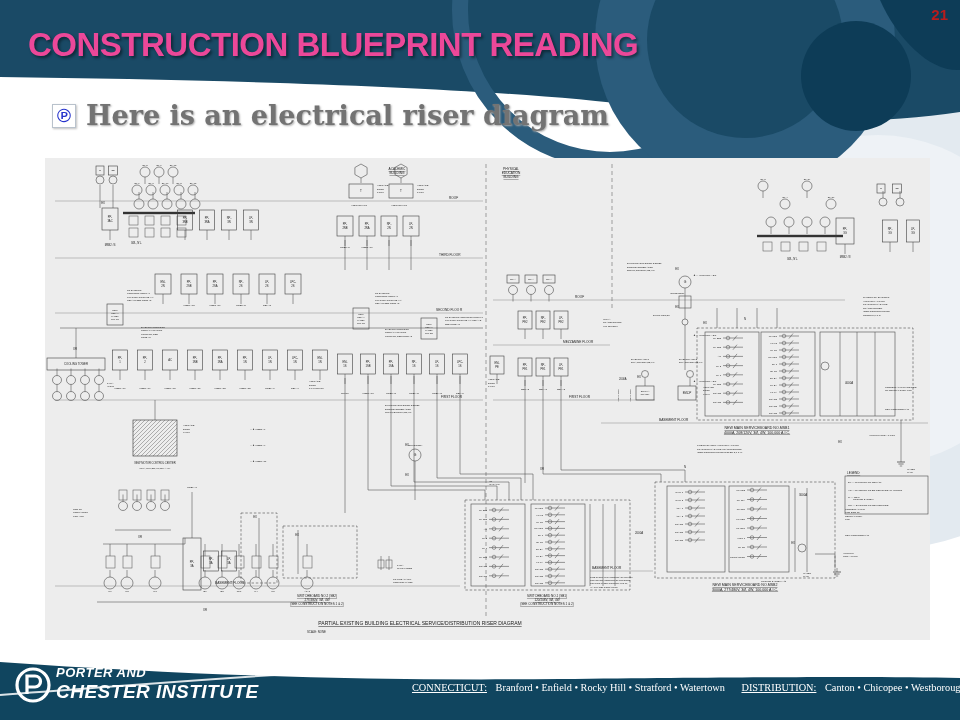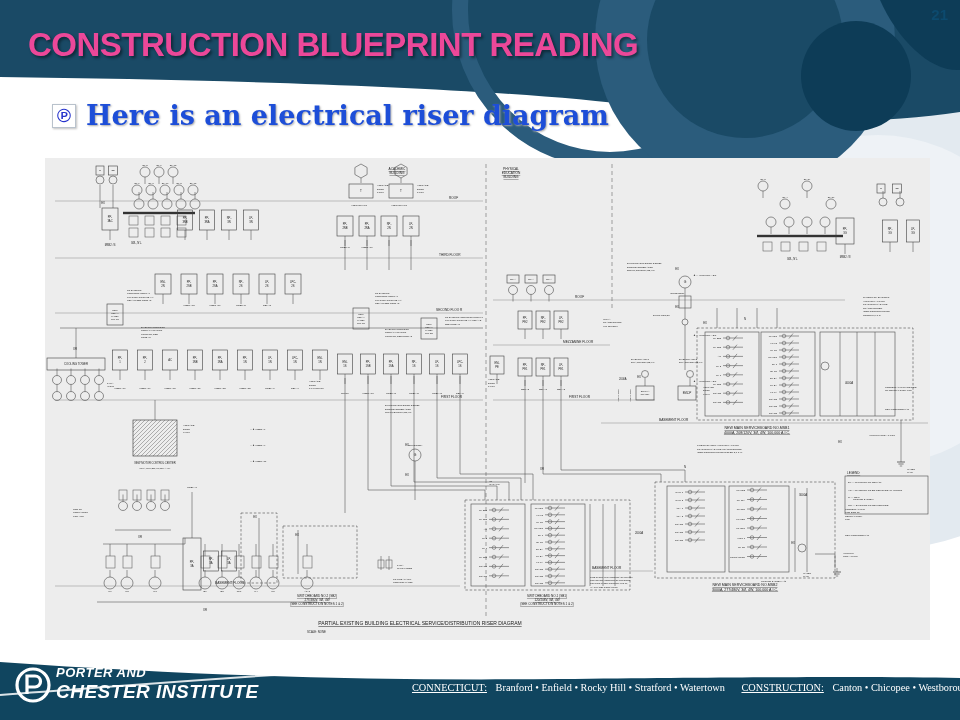--- a/index.html
+++ b/index.html
@@ -1,27 +1,27 @@
 <!DOCTYPE html>
 <html><head>
 <meta charset="utf-8">
 <style>
   html,body{margin:0;padding:0;background:#fff;}
   #slide{position:relative;width:960px;height:720px;overflow:hidden;background:#fff;
          font-family:"Liberation Sans",sans-serif;}
   .abs{position:absolute;}
   #bg-decor{left:0;top:0;z-index:0;}
-  #page-number{right:12px;top:6px;color:#0c4a6e;font-size:15px;font-weight:bold;z-index:3;}
+  #page-number{right:12px;top:6px;color:#b91c1c;font-size:15px;font-weight:bold;z-index:3;}
   #slide-title{left:28px;top:26px;color:#ec4899;font-size:33px;font-weight:800;letter-spacing:-.5px;
                text-shadow:2px 2px 3px rgba(0,0,0,.45);z-index:3;white-space:nowrap;}
   #bullet-row{left:52px;top:100px;z-index:3;display:flex;align-items:center;}
   #bullet-icon{width:22px;height:22px;background:#fff;border:1px solid #b9c2cc;
                box-shadow:1px 1px 2px rgba(0,0,0,.25);display:flex;align-items:center;justify-content:center;
                color:#2633cc;font-size:19px;font-weight:bold;line-height:20px;}
-  #bullet-text{margin-left:10px;font-family:"DejaVu Serif",serif;font-weight:bold;font-size:27px;color:#1d4ed8;
+  #bullet-text{margin-left:10px;font-family:"DejaVu Serif",serif;font-weight:bold;font-size:27px;color:#737373;
                text-shadow:1px 1px 2px #a8a8a8;white-space:nowrap;}
   #diagram-wrap{left:45px;top:158px;width:885px;height:482px;background:#ededed;z-index:2;}
   #riser{display:block;}
   svg text{font-family:"Liberation Sans",sans-serif;}
   #footer-content{left:0;top:648px;width:960px;height:72px;z-index:3;}
   #footer-logo{position:absolute;left:12px;top:16px;}
   #footer-logo-text{position:absolute;left:56px;top:18px;color:#fff;font-style:italic;font-weight:bold;
                     line-height:1.15;letter-spacing:.5px;white-space:nowrap;}
   #footer-logo-text .l1{font-size:13px;}
   #footer-logo-text .l2{font-size:19px;}
@@ -838,18 +838,18 @@
       <circle cx="21" cy="21" r="16" fill="none" stroke="#ffffff" stroke-width="3.2"></circle>
       <path d="M15,30 V12 H23 a5.5,5.5 0 0 1 0,11 H15" fill="none" stroke="#ffffff" stroke-width="3.2"></path>
     </svg>
     <div id="footer-logo-text">
       <div class="l1">PORTER AND</div>
       <div class="l2">CHESTER INSTITUTE</div>
     </div>
     <div id="footer-locations">
       <span class="state">CONNECTICUT:</span>
       <span class="cities">Branford • Enfield • Rocky Hill • Stratford • Watertown</span>
-      <span class="state">CONSTRUCTION:</span>
+      <span class="state">DISTRIBUTION:</span>
       <span class="cities">Canton • Chicopee • Westborough • Woburn</span>
     </div>
   </div>
 
 </div>
 
 </body></html>

